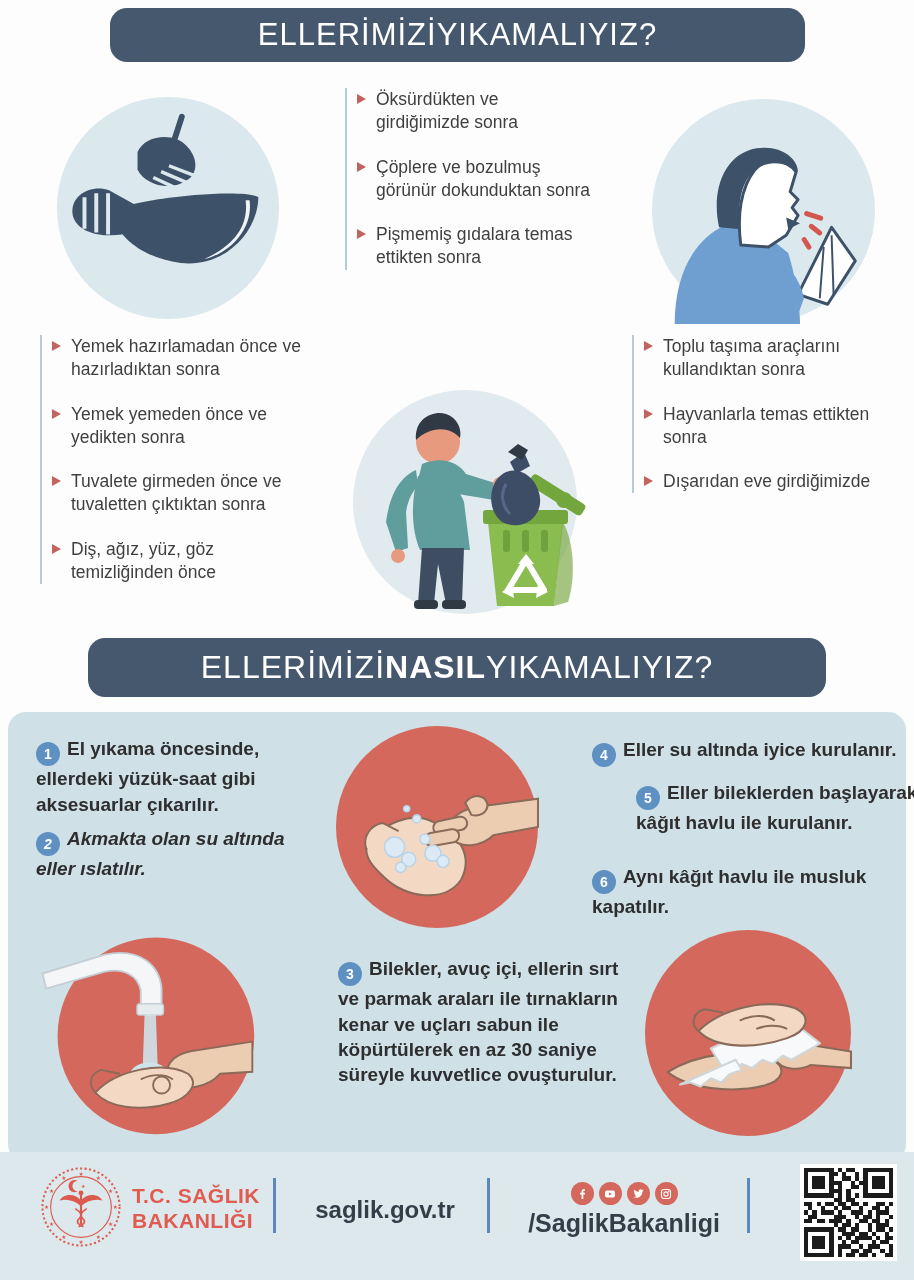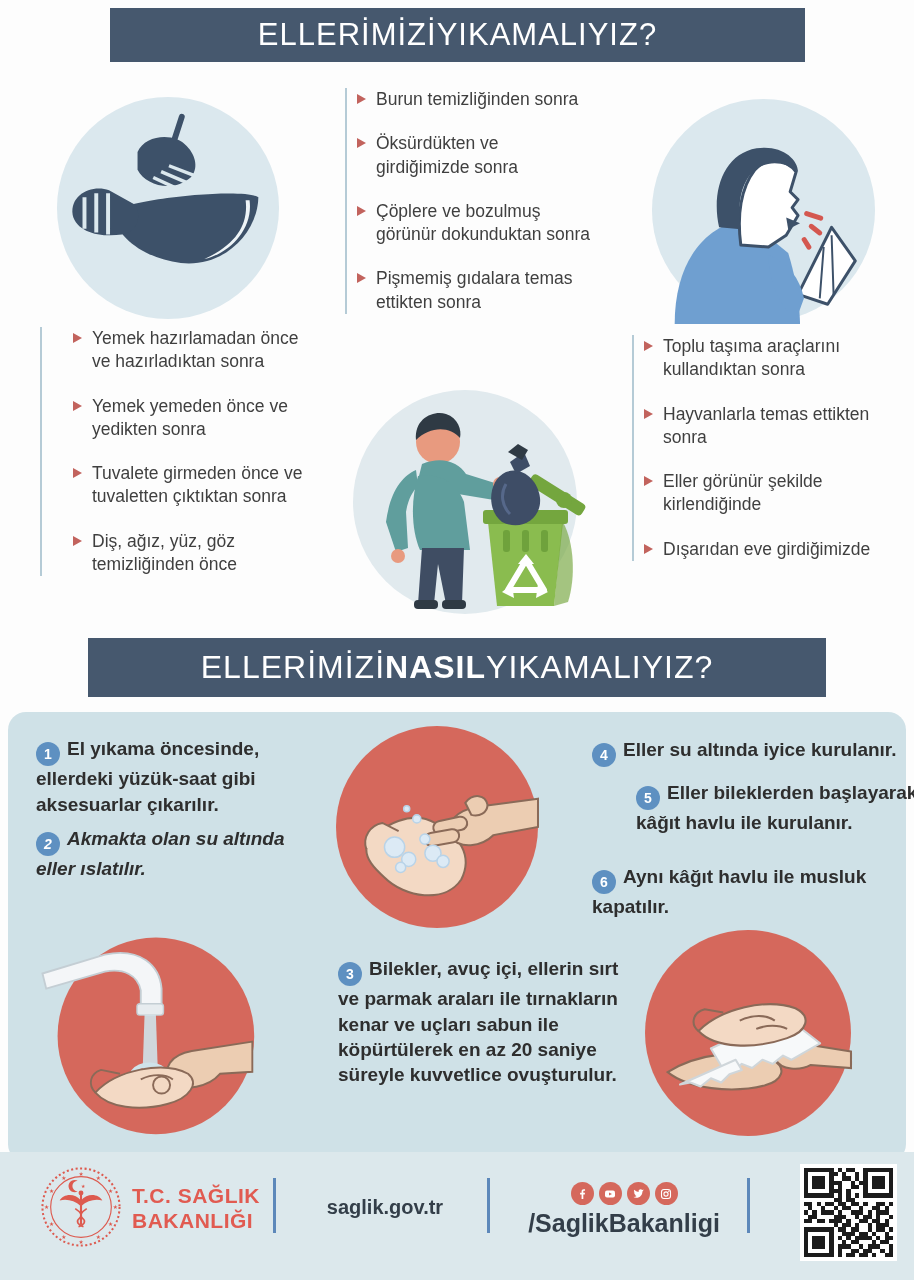--- a/index.html
+++ b/index.html
@@ -7,34 +7,34 @@
     --circ-blue:#dbe8ee; --navy:#3d5169; --redcirc:#d5685c;
     --coral:#c2635d; --line:#b5cbd6; --stepblue:#5e90c1;
     --txt:#3f3f3f; --steptxt:#2e2e2e; --brandred:#e15b51;
     --divblue:#5d88ba; --darkfoot:#333e49;
   }
   *{margin:0;padding:0;box-sizing:border-box;}
   body{background:#ffffff;font-family:"Liberation Sans", sans-serif;}
   .poster{position:relative;width:914px;height:1280px;margin:0 auto;background:#fdfdfd;overflow:hidden;}
 
   
-  .banner{position:absolute;background:var(--banner);color:#fff;display:flex;align-items:center;justify-content:center;letter-spacing:1px;}
+  .banner{position:absolute;background:var(--banner);color:#fff;display:flex;align-items:center;justify-content:center;letter-spacing:1px;border-radius:17px;}
   .banner .reg{font-weight:500;}
   .banner .bold{font-weight:800;}
   #banner-when{left:110px;top:8px;width:695px;height:54px;font-size:31px;}
   #banner-how{left:88px;top:638px;width:738px;height:59px;font-size:32px;}
 
   
   .blist{position:absolute;list-style:none;border-left:2.5px solid var(--line);padding-left:0;}
   .blist li{position:relative;padding-left:29px;margin-bottom:21px;font-size:17.5px;line-height:1.33;color:var(--txt);}
   .blist li:last-child{margin-bottom:0;}
   .blist li::before{content:"";position:absolute;left:10px;top:6px;width:0;height:0;
     border-left:9px solid var(--coral);border-top:5.5px solid transparent;border-bottom:5.5px solid transparent;}
   #list-mid{left:345px;top:88px;width:250px;}
-  #list-left{left:40px;top:327px;width:278px;padding-left:21px;}
+  #list-left{left:40px;top:335px;width:278px;}
   #list-right{left:632px;top:335px;width:278px;}
 
   
   .circ{position:absolute;}
   .circ svg{display:block;overflow:visible;}
 
   
   #panel{position:absolute;left:8px;top:712px;width:898px;height:450px;background:var(--panel);border-radius:18px;}
   #footer{position:absolute;left:0;top:1152px;width:914px;height:128px;background:var(--footerbg);}
 
@@ -47,21 +47,21 @@
   #step-3{left:338px;top:956px;width:288px;}
   #step-4{left:592px;top:737px;width:312px;}
   #step-5{left:592px;top:780px;width:312px;margin-left:44px;}
   #step-6{left:592px;top:864px;width:312px;}
 
   
   .fdiv{position:absolute;top:1178px;width:3px;height:55px;background:var(--divblue);}
   #fdiv-1{left:273px;} #fdiv-2{left:487px;} #fdiv-3{left:747px;}
   #emblem{position:absolute;left:40px;top:1166px;width:82px;height:82px;}
   #ministry{position:absolute;left:132px;top:1184px;color:var(--brandred);font-weight:800;font-size:21px;line-height:1.18;letter-spacing:.5px;}
-  #website{position:absolute;left:300px;top:1196px;width:170px;text-align:center;font-weight:800;font-size:20px;color:var(--darkfoot);}
+  #website{position:absolute;left:300px;top:1196px;width:170px;text-align:center;font-weight:800;font-size:24px;color:var(--darkfoot);}
   #social{position:absolute;left:516px;top:1182px;width:216px;text-align:center;}
   #social .icons{display:flex;justify-content:center;gap:5px;margin-bottom:4px;}
   .sicon{width:23px;height:23px;border-radius:50%;background:var(--redcirc);display:flex;align-items:center;justify-content:center;color:#fff;}
   .sicon svg{display:block;}
   #social .handle{font-weight:800;font-size:25px;color:var(--darkfoot);}
   #qr{position:absolute;left:800px;top:1164px;width:97px;height:97px;background:#fff;padding:4px;}
   #qr svg{width:100%;height:100%;fill:#1b1b1b;shape-rendering:crispEdges;}
 </style>
 </head>
 <body>
@@ -80,21 +80,20 @@
       <path d="M198 107 C202 136 178 161 152 167 C185 152 197 131 194 107 Z" fill="#eef4f7"></path>
       <path d="M18 122 C15 101 38 91 55 97 L82 112 C89 126 82 140 68 142 C47 145 22 140 18 122 Z" fill="#3d5169"></path>
       <path d="M30 104 L30 136 M42 100 L42 140 M54 100 L54 142" stroke="#dbe8ee" stroke-width="4" fill="none"></path>
       <rect x="118" y="18" width="6" height="58" rx="3" fill="#3d5169" transform="rotate(18 121 47)"></rect>
       <path d="M84 58 C92 40 122 38 134 52 C144 62 146 76 138 84 C120 100 92 92 84 76 Z" fill="#3d5169"></path>
       <path d="M100 84 L126 96 M108 78 L136 90 M116 72 L142 82" stroke="#dbe8ee" stroke-width="3.5" fill="none"></path>
     </svg>
   </div>
 
   <ul class="blist" id="list-mid">
-    <li>Burun temizliğinden sonra</li>
     <li>Öksürdükten ve girdiğimizde sonra</li>
     <li>Çöplere ve bozulmuş görünür dokunduktan sonra</li>
     <li>Pişmemiş gıdalara temas ettikten sonra</li>
   </ul>
 
   <div class="circ" style="left:650px;top:97px;width:227px;height:227px;">
     <svg width="227" height="227" viewBox="0 0 230 230">
       <circle cx="115" cy="115" r="113" fill="#dbe8ee"></circle>
       <path d="M25 230 C25 165 58 128 98 124 L140 158 C152 196 152 230 152 230 Z" fill="#6f9fd0"></path>
       <path d="M92 150 C88 120 92 92 106 74 C118 60 138 62 148 76 L142 96 L150 104 L144 112 L150 120 L138 140 L120 152 Z" fill="#ffffff" stroke="#3d5169" stroke-width="3" stroke-linejoin="round"></path>
@@ -114,21 +113,20 @@
   <ul class="blist" id="list-left">
     <li>Yemek hazırlamadan önce ve hazırladıktan sonra</li>
     <li>Yemek yemeden önce ve yedikten sonra</li>
     <li>Tuvalete girmeden önce ve tuvaletten çıktıktan sonra</li>
     <li>Diş, ağız, yüz, göz temizliğinden önce</li>
   </ul>
 
   <ul class="blist" id="list-right">
     <li>Toplu taşıma araçlarını kullandıktan sonra</li>
     <li>Hayvanlarla temas ettikten sonra</li>
-    <li>Eller görünür şekilde kirlendiğinde</li>
     <li>Dışarıdan eve girdiğimizde</li>
   </ul>
 
   <div class="circ" style="left:338px;top:352px;width:250px;height:262px;">
     <svg width="250" height="262" viewBox="0 0 250 262">
       <circle cx="127" cy="150" r="112" fill="#e1eaee"></circle>
       <path d="M150 170 L225 170 L216 254 L159 254 Z" fill="#8abc4f"></path>
       <rect x="145" y="158" width="85" height="14" rx="3" fill="#74a63e"></rect>
       <rect x="193" y="120" width="62" height="13" rx="4" fill="#74a63e" transform="rotate(32 193 126)"></rect>
       <circle cx="226" cy="148" r="8" fill="#74a63e"></circle>
@@ -170,21 +168,21 @@
   <div id="panel"></div>
   <div id="footer"></div>
 
   <p class="step" id="step-1">
     <span class="step-num">1</span><span>El yıkama öncesinde, ellerdeki yüzük-saat gibi aksesuarlar çıkarılır.</span>
   </p>
   <p class="step" id="step-2">
     <span class="step-num">2</span><span>Akmakta olan su altında eller ıslatılır.</span>
   </p>
   <p class="step" id="step-3">
-    <span class="step-num">3</span><span>Bilekler, avuç içi, ellerin sırt ve parmak araları ile tırnakların kenar ve uçları sabun ile köpürtülerek en az 20 saniye süreyle kuvvetlice ovuşturulur.</span>
+    <span class="step-num">3</span><span>Bilekler, avuç içi, ellerin sırt ve parmak araları ile tırnakların kenar ve uçları sabun ile köpürtülerek en az 30 saniye süreyle kuvvetlice ovuşturulur.</span>
   </p>
   <p class="step" id="step-4">
     <span class="step-num">4</span><span>Eller su altında iyice kurulanır.</span>
   </p>
   <p class="step" id="step-5">
     <span class="step-num">5</span><span>Eller bileklerden başlayarak kâğıt havlu ile kurulanır.</span>
   </p>
   <p class="step" id="step-6">
     <span class="step-num">6</span><span>Aynı kâğıt havlu ile musluk kapatılır.</span>
   </p>

